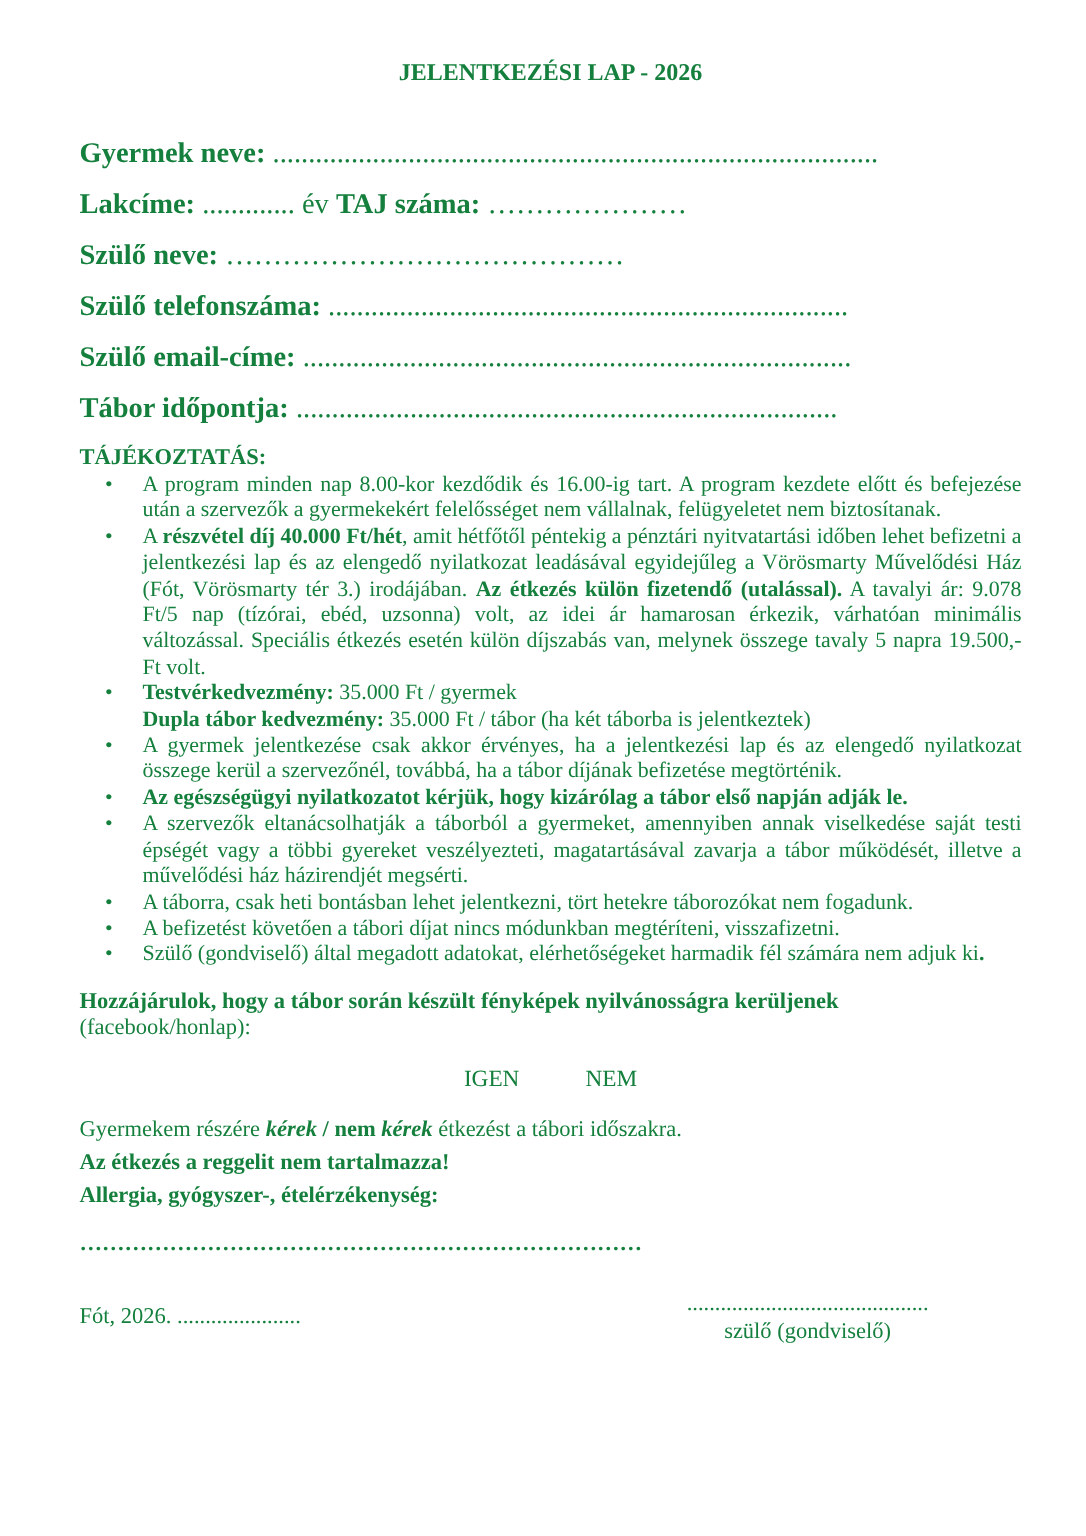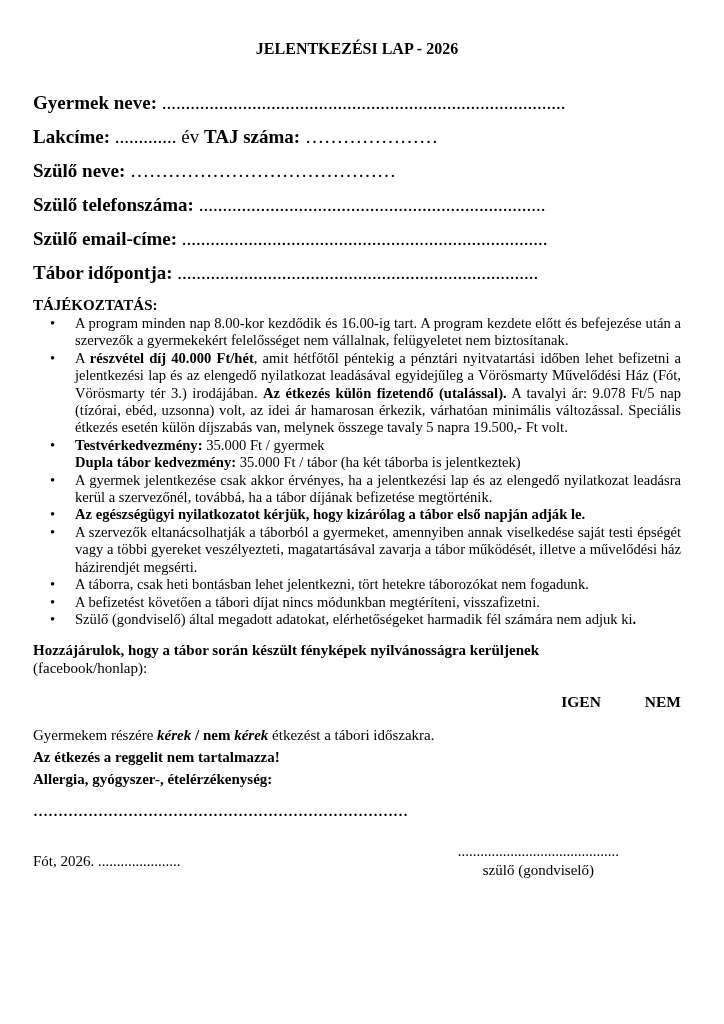--- a/index.html
+++ b/index.html
@@ -1,24 +1,24 @@
 <!DOCTYPE html>
 <html><head>
 <meta charset="utf-8">
 <style>
   html, body { margin: 0; padding: 0; background: #ffffff; }
   .page {
     position: relative;
     width: 724px;
     height: 1024px;
     background: #ffffff;
-    color: #000000;
+    color: #15803d;
     font-family: "Liberation Serif", serif;
     box-sizing: border-box;
-    padding: 40px 43px 0 33px;
+    padding: 40px 43px 0 53px;
     overflow: hidden;
   }
   .title {
     text-align: center;
     font-weight: bold;
     font-size: 16px;
     line-height: 18px;
     margin: 0 0 34px 0;
   }
   .field {
@@ -58,23 +58,23 @@
     font-size: 15px;
     line-height: 17.5px;
     margin-top: 14px;
   }
   .photo-channels {
     font-size: 15px;
     line-height: 17.5px;
   }
   .choice-row {
     display: flex;
-    justify-content: flex-end;
+    justify-content: center;
     gap: 44px;
-    font-weight: bold;
+    font-weight: normal;
     font-size: 15.5px;
     line-height: 18px;
     margin-top: 16px;
   }
   .meal-line {
     font-size: 15px;
     line-height: 18px;
     margin-top: 15px;
   }
   .breakfast-note, .allergy-label {
@@ -153,21 +153,21 @@
       <span>A program minden nap 8.00-kor kezdődik és 16.00-ig tart. A program kezdete előtt és befejezése után a szervezők a gyermekekért felelősséget nem vállalnak, felügyeletet nem biztosítanak.</span>
     </li>
     <li>
       <span>A </span><b>részvétel díj 40.000 Ft/hét</b><span>, amit hétfőtől péntekig a pénztári nyitvatartási időben lehet befizetni a jelentkezési lap és az elengedő nyilatkozat leadásával egyidejűleg a Vörösmarty Művelődési Ház (Fót, Vörösmarty tér 3.) irodájában. </span><b>Az étkezés külön fizetendő (utalással).</b><span> A tavalyi ár: 9.078 Ft/5 nap (tízórai, ebéd, uzsonna) volt, az idei ár hamarosan érkezik, várhatóan minimális változással. Speciális étkezés esetén külön díjszabás van, melynek összege tavaly 5 napra 19.500,- Ft volt.</span>
     </li>
     <li>
       <div><b>Testvérkedvezmény:</b><span> 35.000 Ft / gyermek</span></div>
       <div><b>Dupla tábor kedvezmény:</b><span> 35.000 Ft / tábor (ha két táborba is jelentkeztek)</span></div>
     </li>
     <li>
-      <span>A gyermek jelentkezése csak akkor érvényes, ha a jelentkezési lap és az elengedő nyilatkozat leadásra kerül a szervezőnél, továbbá, ha a tábor díjának befizetése megtörténik.</span>
+      <span>A gyermek jelentkezése csak akkor érvényes, ha a jelentkezési lap és az elengedő nyilatkozat összege kerül a szervezőnél, továbbá, ha a tábor díjának befizetése megtörténik.</span>
     </li>
     <li>
       <b>Az egészségügyi nyilatkozatot kérjük, hogy kizárólag a tábor első napján adják le.</b>
     </li>
     <li>
       <span>A szervezők eltanácsolhatják a táborból a gyermeket, amennyiben annak viselkedése saját testi épségét vagy a többi gyereket veszélyezteti, magatartásával zavarja a tábor működését, illetve a művelődési ház házirendjét megsérti.</span>
     </li>
     <li>
       <span>A táborra, csak heti bontásban lehet jelentkezni, tört hetekre táborozókat nem fogadunk.</span>
     </li>

